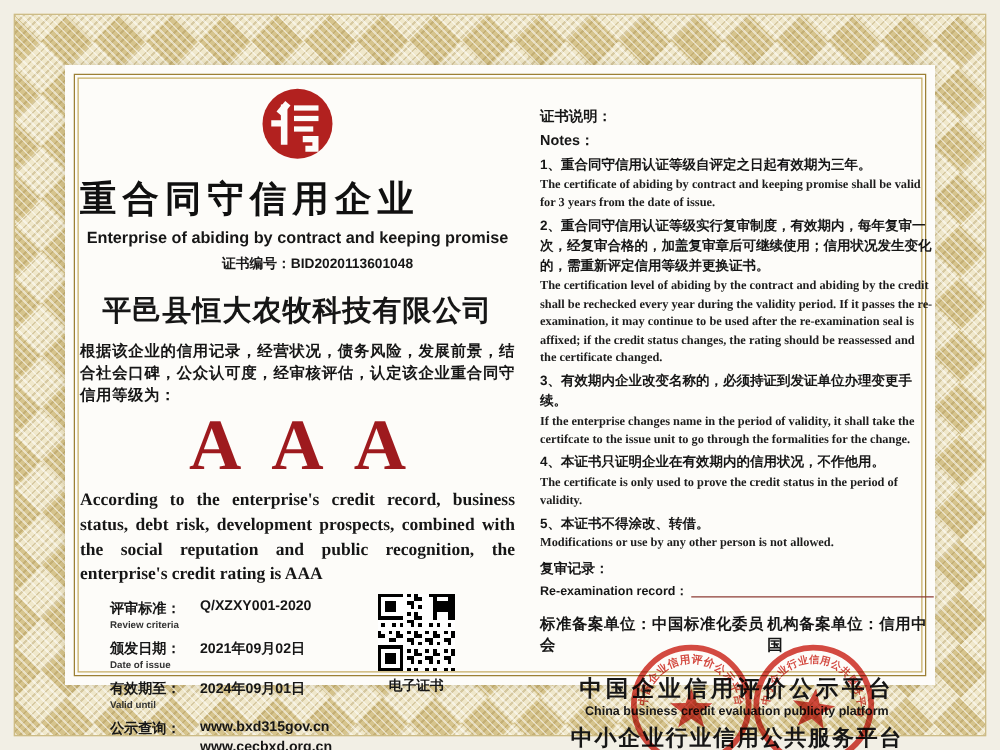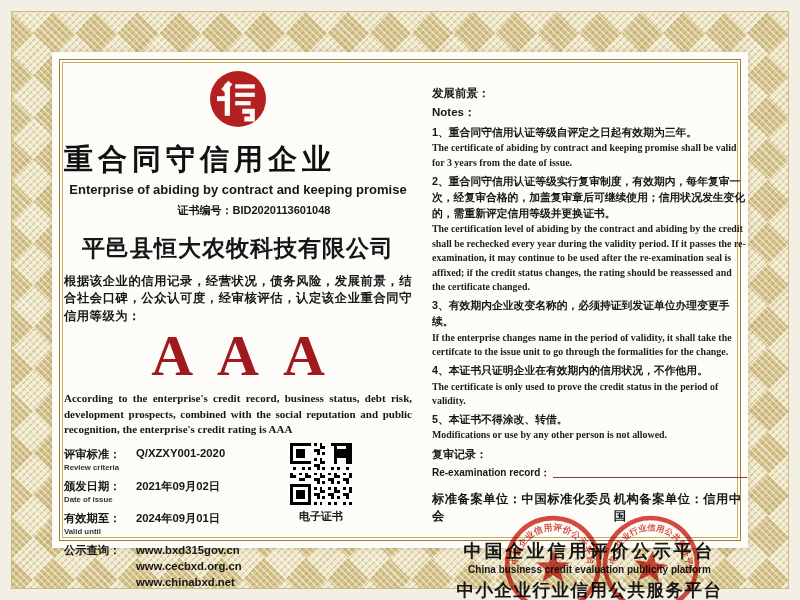--- a/index.html
+++ b/index.html
@@ -19,29 +19,29 @@
 
   .left-col{position:absolute;left:64px;top:64px;width:348px;}
   .logo{display:block;margin:0 auto;width:70px;height:70px;}
   .title{margin-top:6px;text-align:left;font-size:29px;font-weight:bold;letter-spacing:5px;color:#101010;}
   .subtitle{margin-top:2px;text-align:center;font-size:13px;font-weight:bold;}
   .certno{margin-top:6px;text-align:center;font-size:11px;font-weight:bold;margin-left:32px;}
   .company{margin-top:15px;text-align:center;font-size:23px;font-weight:bold;letter-spacing:1px;}
   .stmt-zh{margin-top:9px;font-size:12.3px;font-weight:bold;line-height:1.42;text-align:justify;letter-spacing:.5px;}
   .rating{margin-top:2px;text-align:center;font-family:"Liberation Serif",serif;font-weight:bold;
           font-size:58px;line-height:1;color:#9e1a1e;letter-spacing:24px;padding-left:24px;}
-  .stmt-en{margin-top:6px;font-family:"Liberation Serif",serif;font-weight:bold;font-size:11px;line-height:1.4;text-align:justify;}
+  .stmt-en{margin-top:6px;font-family:"Liberation Serif",serif;font-weight:bold;font-size:14px;line-height:1.4;text-align:justify;}
   .fields{margin-top:9px;position:relative;}
   .frow{display:flex;margin-bottom:7px;}
-  .flab{width:72px;flex:none;}
+  .flab{width:72px;flex:none;padding-left:24px;}
   .flab .zh{font-size:11.3px;font-weight:bold;}
   .flab .en{font-size:7.8px;font-weight:bold;color:#333;margin-top:1px;}
   .fval{font-size:11.3px;font-weight:bold;padding-top:0.5px;}
   .fval .url{font-weight:600;line-height:1.4;}
-  .qr-wrap{position:absolute;left:222px;top:-4px;width:70px;text-align:center;}
+  .qr-wrap{position:absolute;left:234px;top:-4px;width:70px;text-align:center;}
   .qr{width:62px;height:62px;display:block;margin:0 auto;}
   .qr-label{margin-top:4px;font-size:11px;font-weight:bold;}
 
   .right-col{position:absolute;left:432px;top:86px;width:315px;}
   .nt{font-size:11.5px;font-weight:bold;margin-bottom:4px;}
   .note-zh{font-size:10.8px;font-weight:bold;line-height:1.5;margin-top:3px;}
   .note-en{font-size:9.9px;font-weight:600;line-height:1.45;color:#1d1d1d;margin-top:1px;font-family:Liberation Serif, serif;}
   .rec-zh{font-size:11px;font-weight:bold;margin-top:4px;}
   .rec-line{display:flex;align-items:flex-end;margin-top:4px;}
   .rec-en{font-size:10px;font-weight:600;white-space:nowrap;}
@@ -135,21 +135,21 @@
                 <path d="M24,0h3v3h-3zM30,0h3v3h-3zM30,3h3v3h-3zM33,3h3v3h-3zM24,6h3v3h-3zM27,6h3v3h-3zM27,9h3v3h-3zM33,9h3v3h-3zM24,15h3v3h-3zM30,15h3v3h-3zM30,18h3v3h-3zM33,18h3v3h-3zM24,21h3v3h-3zM27,21h3v3h-3zM3,24h3v3h-3zM12,24h3v3h-3zM18,24h3v3h-3zM27,24h3v3h-3zM33,24h3v3h-3zM42,24h3v3h-3zM48,24h3v3h-3zM57,24h3v3h-3zM0,30h3v3h-3zM9,30h3v3h-3zM15,30h3v3h-3zM24,30h3v3h-3zM30,30h3v3h-3zM39,30h3v3h-3zM45,30h3v3h-3zM54,30h3v3h-3zM60,30h3v3h-3zM0,33h3v3h-3zM3,33h3v3h-3zM15,33h3v3h-3zM18,33h3v3h-3zM30,33h3v3h-3zM33,33h3v3h-3zM45,33h3v3h-3zM48,33h3v3h-3zM60,33h3v3h-3zM9,36h3v3h-3zM12,36h3v3h-3zM24,36h3v3h-3zM27,36h3v3h-3zM39,36h3v3h-3zM42,36h3v3h-3zM54,36h3v3h-3zM57,36h3v3h-3zM27,39h3v3h-3zM33,39h3v3h-3zM42,39h3v3h-3zM48,39h3v3h-3zM57,39h3v3h-3zM24,45h3v3h-3zM30,45h3v3h-3zM39,45h3v3h-3zM45,45h3v3h-3zM54,45h3v3h-3zM60,45h3v3h-3zM30,48h3v3h-3zM33,48h3v3h-3zM45,48h3v3h-3zM48,48h3v3h-3zM60,48h3v3h-3zM24,51h3v3h-3zM27,51h3v3h-3zM39,51h3v3h-3zM42,51h3v3h-3zM54,51h3v3h-3zM57,51h3v3h-3zM27,54h3v3h-3zM33,54h3v3h-3zM42,54h3v3h-3zM48,54h3v3h-3zM57,54h3v3h-3zM24,60h3v3h-3zM30,60h3v3h-3zM39,60h3v3h-3zM45,60h3v3h-3zM54,60h3v3h-3zM60,60h3v3h-3z"></path>
               </g>
           </g>
         </svg>
         <div class="qr-label">电子证书</div>
       </div>
     </div>
   </div>
 
   <div class="right-col">
-    <div class="nt">发展前景：</div>
+    <div class="nt">证书说明：</div>
     <div class="nt">Notes：</div>
 
     <div>
       <div class="note-zh">1、重合同守信用认证等级自评定之日起有效期为三年。</div>
       <div class="note-en">The certificate of abiding by contract and keeping promise shall be valid for 3 years from the date of issue.</div>
     </div>
     <div>
       <div class="note-zh">2、重合同守信用认证等级实行复审制度，有效期内，每年复审一次，经复审合格的，加盖复审章后可继续使用；信用状况发生变化的，需重新评定信用等级并更换证书。</div>
       <div class="note-en">The certification level of abiding by the contract and abiding by the credit shall be rechecked every year during the validity period. If it passes the re-examination, it may continue to be used after the re-examination seal is affixed; if the credit status changes, the rating should be reassessed and the certificate changed.</div>
     </div>

